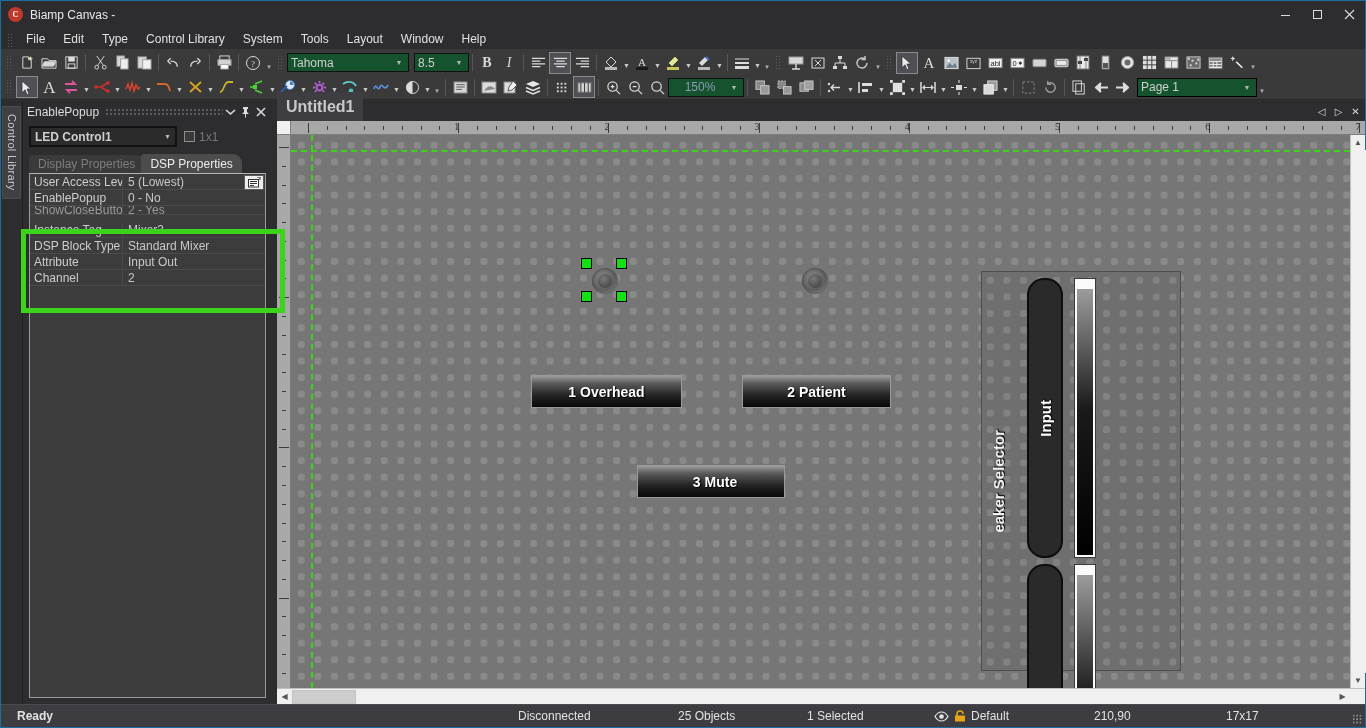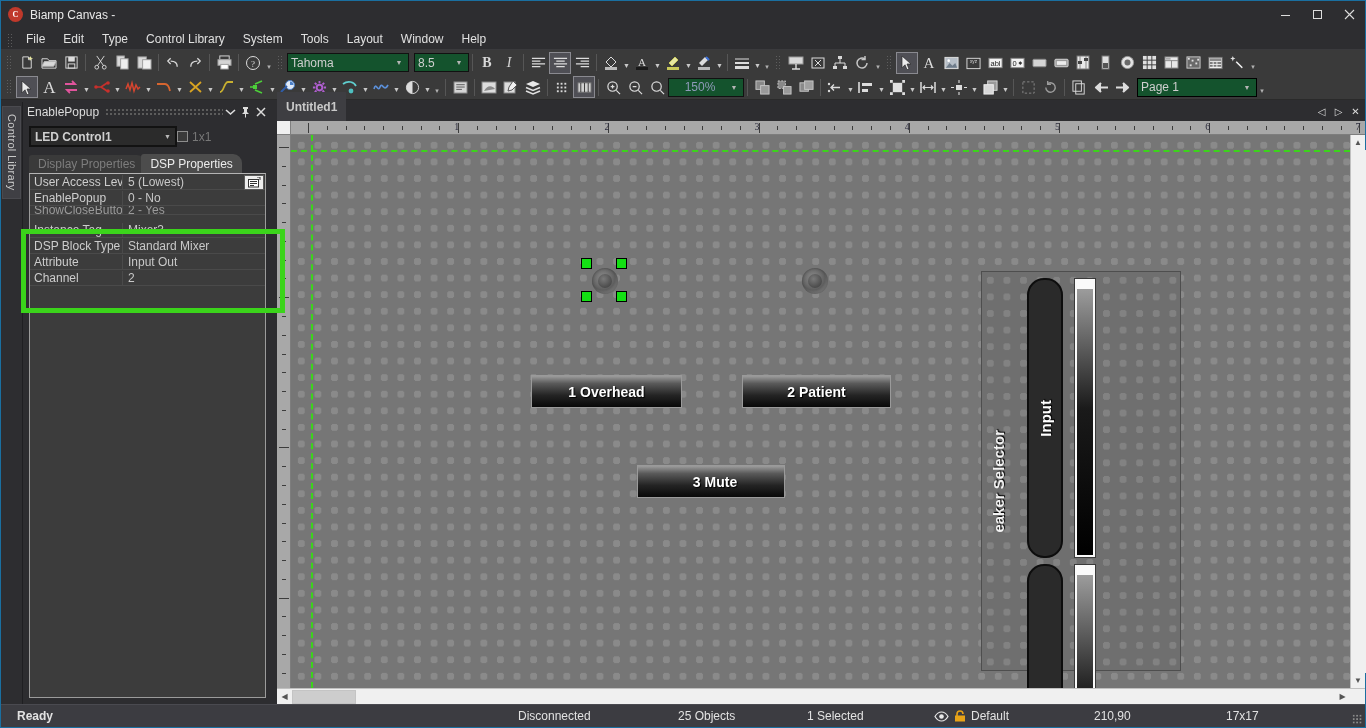--- a/index.html
+++ b/index.html
@@ -74,21 +74,21 @@
            position:relative; }
   .props-hdr { height:20px; display:flex; align-items:center; padding:0 4px;
                color:#dcdcdc; font-size:12px; }
   .props-hdr .lbl { margin-right:6px; }
   .props-hdr .dots { flex:1; height:9px;
         background-image: radial-gradient(#5c5c5c 34%, transparent 35%);
         background-size:4px 4px; }
   .hbtn { width:15px; height:16px; display:flex; align-items:center;
           justify-content:center; color:#d6d6d6; font-size:10px; }
 
-  .props-top { padding:4px 6px 0 6px; display:flex; align-items:center; }
+  .props-top { padding:4px 6px 0 6px; display:flex; align-items:center; gap:7px; }
   .ledcombo { width:148px; height:21px; background:#2b2b2b;
               border:2px solid #121212; display:flex; align-items:center;
               padding:0 4px; }
   .ledcombo .cv { flex:1; font-size:12px; font-weight:bold; color:#cfcfcf; }
   .ledcombo .ca { font-size:7px; color:#b9b9b9; }
   .chk1x1 { display:flex; align-items:center; gap:4px; color:#777; font-size:12px; }
   .chkbox { width:11px; height:11px; border:1px solid #8d8d8d; background:#3a3a3a; }
 
   .tabs2 { display:flex; align-items:flex-end; height:19px; margin:7px 6px 0 6px; }
   .ptab { height:18px; padding:0 9px; display:flex; align-items:center;
@@ -116,21 +116,21 @@
               border:5px solid #3bd41b; pointer-events:none; z-index:20; }
 
   .vsplit { width:5px; background:#2d2d30; }
 
   
   .docarea { flex:1; display:flex; flex-direction:column; background:#2d2d30;
              min-width:0; }
   .doctabs { height:19px; background:#2d2d30; display:flex; align-items:flex-end;
              position:relative; }
   .dtab { height:29px; padding:0 9px; display:flex; align-items:center;
-          background:#3e3e42; color:#b8b8b8; font-size:12px; font-weight:bold; }
+          background:#3e3e42; color:#b8b8b8; font-size:16px; font-weight:bold; }
   .dtab.active { background:#3e3e42; color:#c9c9c9; }
   .dtabnav { position:absolute; right:2px; top:0; height:19px; display:flex;
              align-items:center; gap:2px; }
   .dnav { width:15px; height:17px; display:flex; align-items:center;
           justify-content:center; color:#dcdcdc; font-size:10px; }
 
   .canvasframe { flex:1; position:relative; background:#7a7a7a;
                  display:flex; flex-direction:column; min-height:0; }
   .rulrow { height:14px; display:flex; }
   .rulcorner { width:14px; height:14px; background:#f0f0f0;

